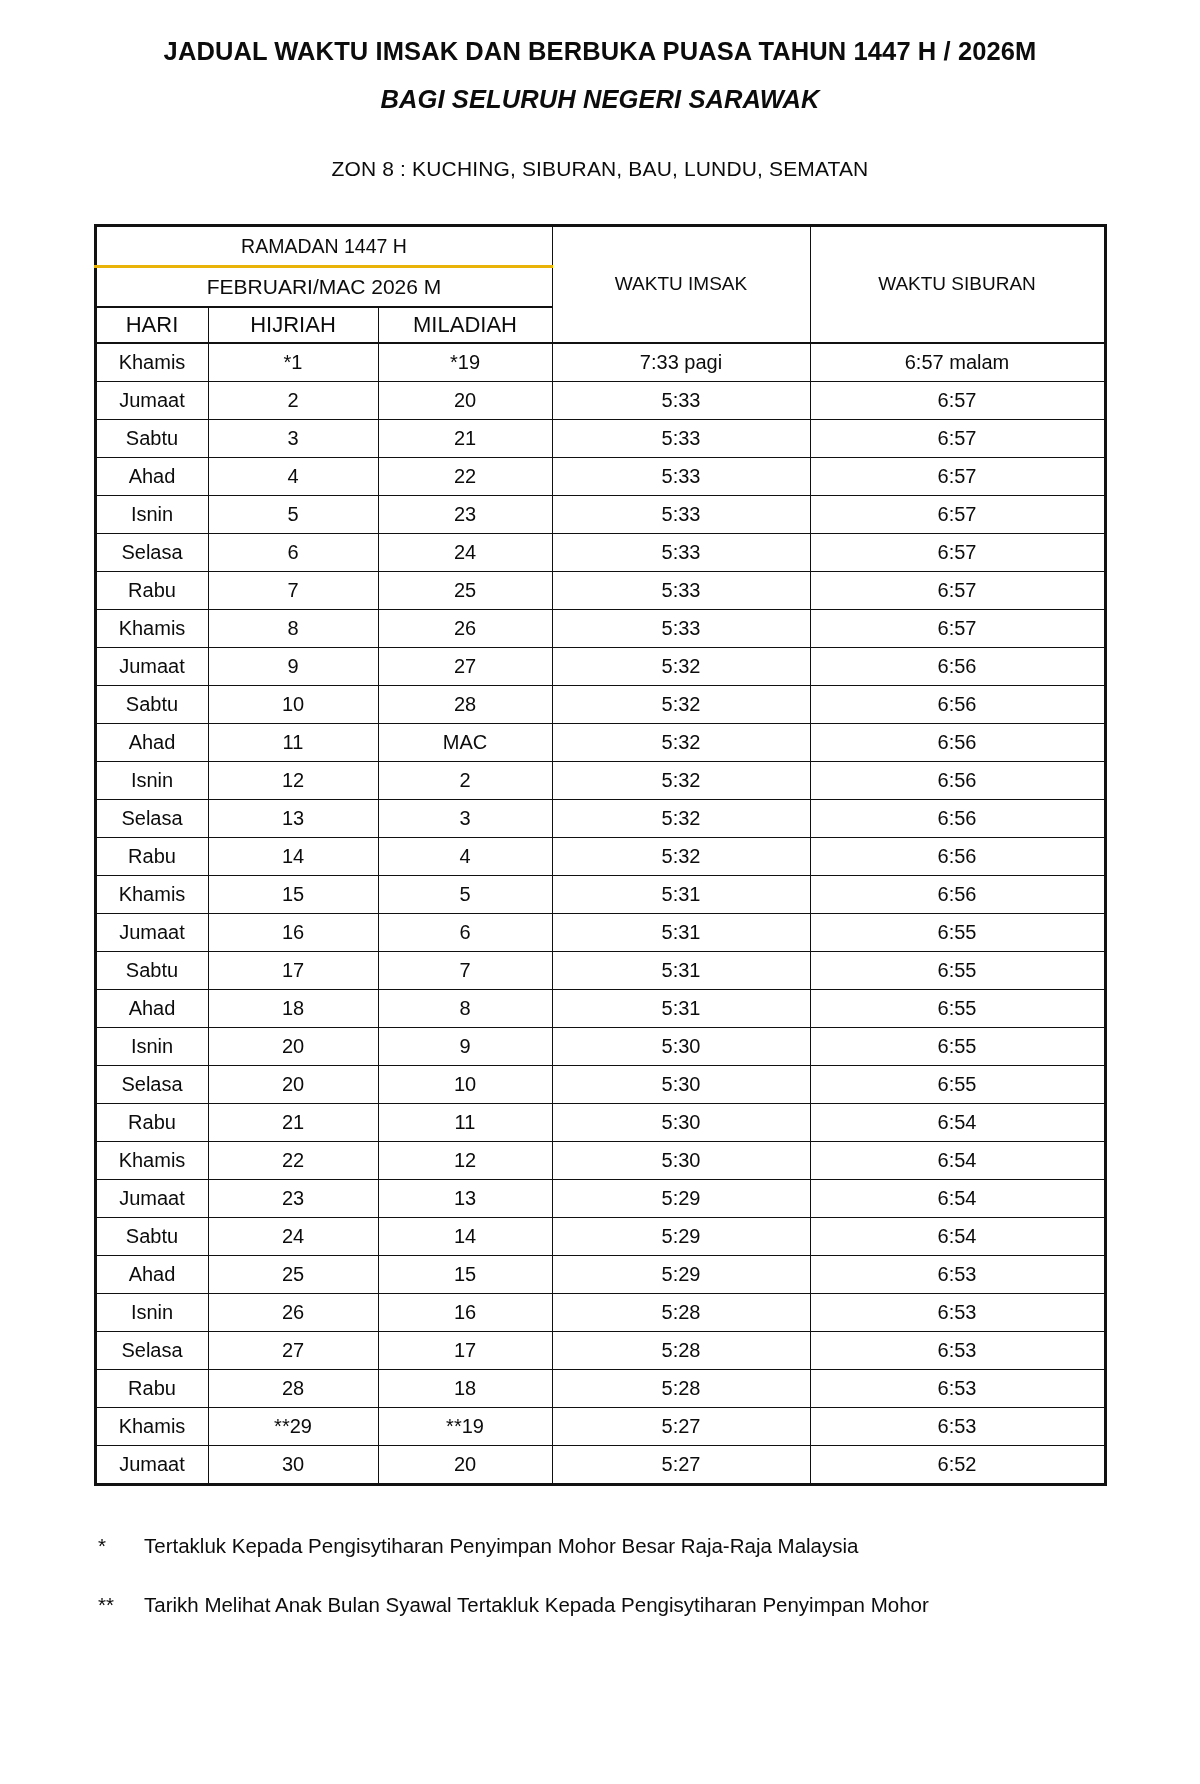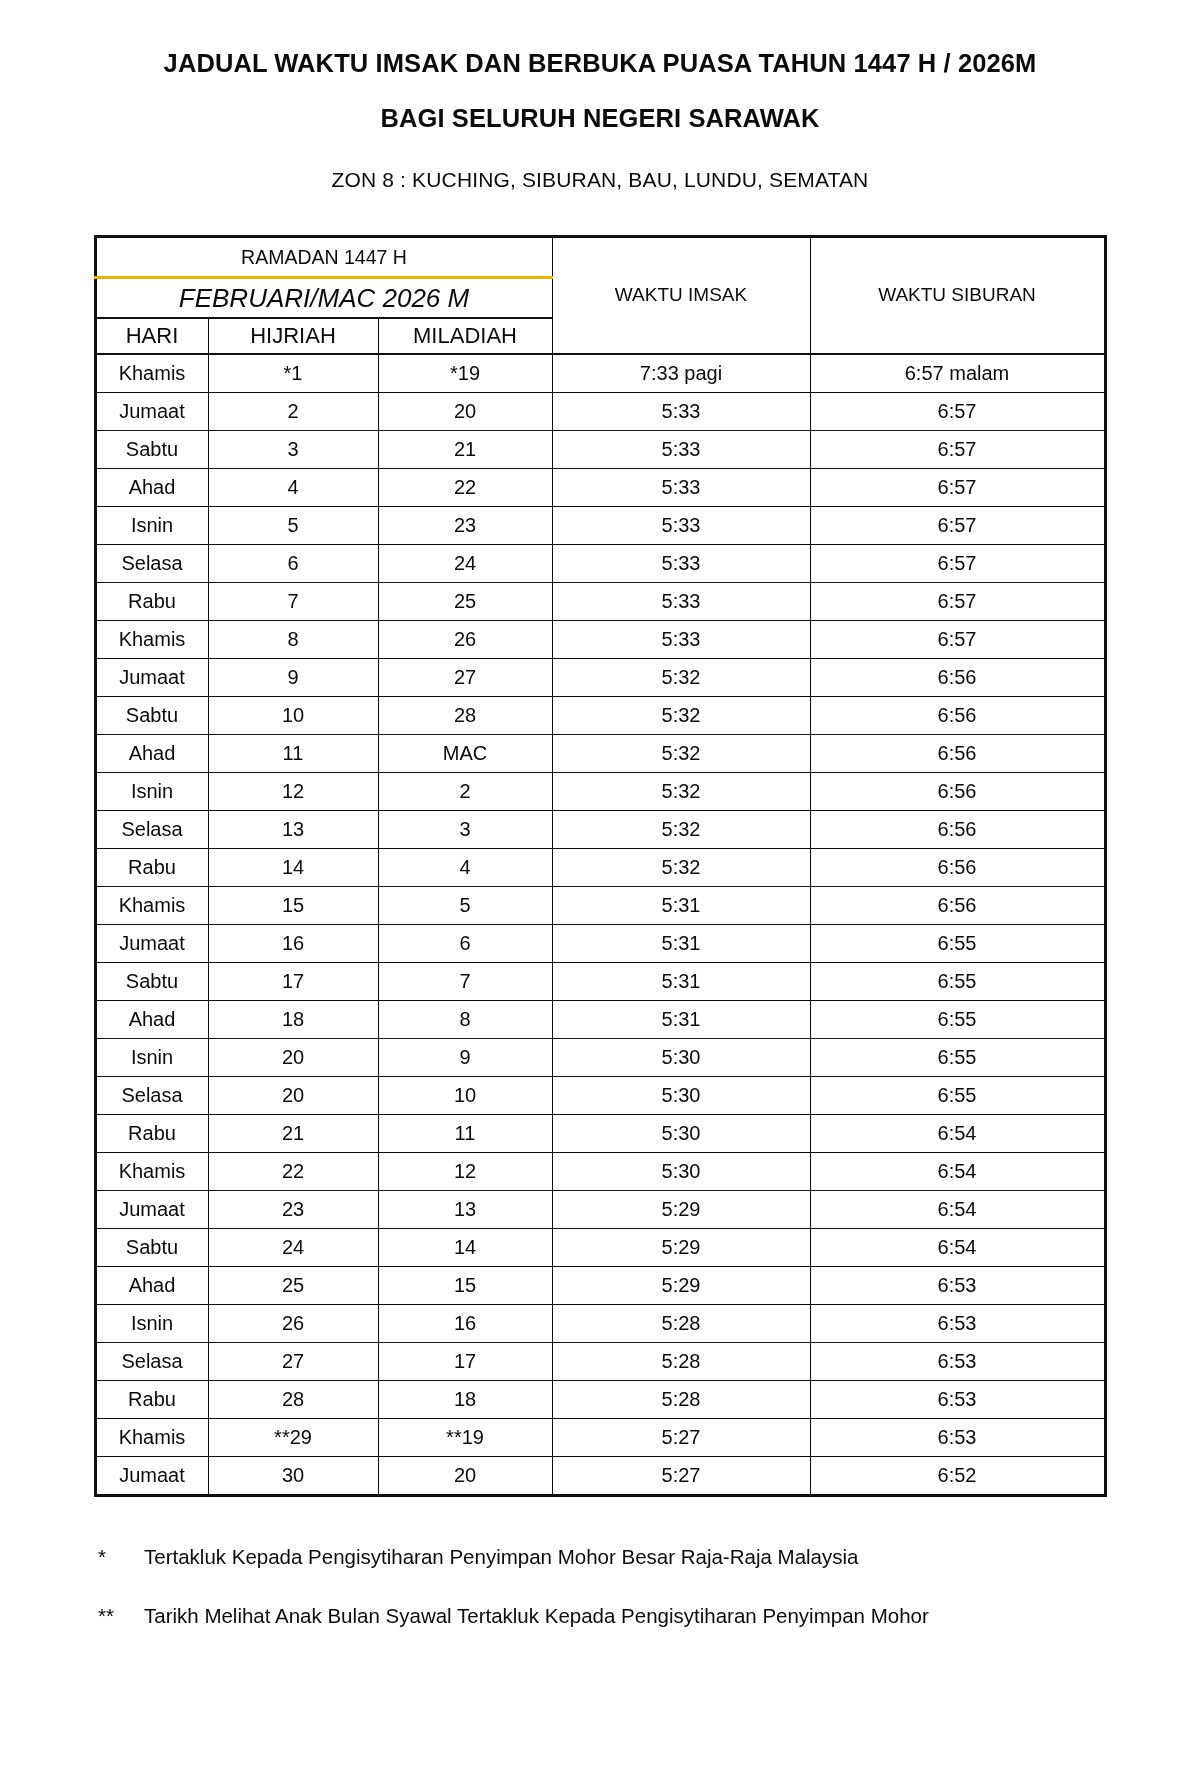--- a/index.html
+++ b/index.html
@@ -11,41 +11,42 @@
     width: 1200px;
     min-height: 1784px;
     font-family: "Liberation Sans", sans-serif;
     color: #0c0c0c;
     -webkit-font-smoothing: antialiased;
   }
   .page {
     width: 1060px;
     margin: 0 auto;
     position: relative;
-    padding-top: 46px;
+    padding-top: 34px;
     box-sizing: border-box;
   }
 
   
   .title-block {
     text-align: center;
   }
   .title-line-1,
   .title-line-2 {
     font-weight: bold;
     font-size: 25.5px;
     letter-spacing: 0.1px;
     line-height: 1.38;
     white-space: nowrap;
   }
   .title-line-2 {
-    margin-top: 20px;
+    margin-top: 13px;
+    font-style: italic;
   }
   .zone-line {
-    margin-top: 30px;
+    margin-top: 38px;
     font-size: 21px;
     font-weight: normal;
     letter-spacing: 0.15px;
     line-height: 1.3;
   }
 
   
   .schedule-wrap {
     margin-top: 41px;
   }
@@ -79,24 +80,23 @@
   .hdr-month td,
   .hdr-month th {
     font-weight: bold;
     font-size: 19.5px;
     height: 38px;
     line-height: 38px;
   }
   .hdr-sub td,
   .hdr-sub th {
     font-weight: bold;
-    font-size: 26px;
+    font-size: 21px;
     height: 38px;
     line-height: 38px;
-    font-style: italic;
   }
   .hdr-cols th {
     font-weight: bold;
     font-size: 22px;
     height: 34px;
     line-height: 34px;
     border-top: 2.5px solid #111111;
     border-bottom: 2.5px solid #111111;
   }
   th.big-col {

